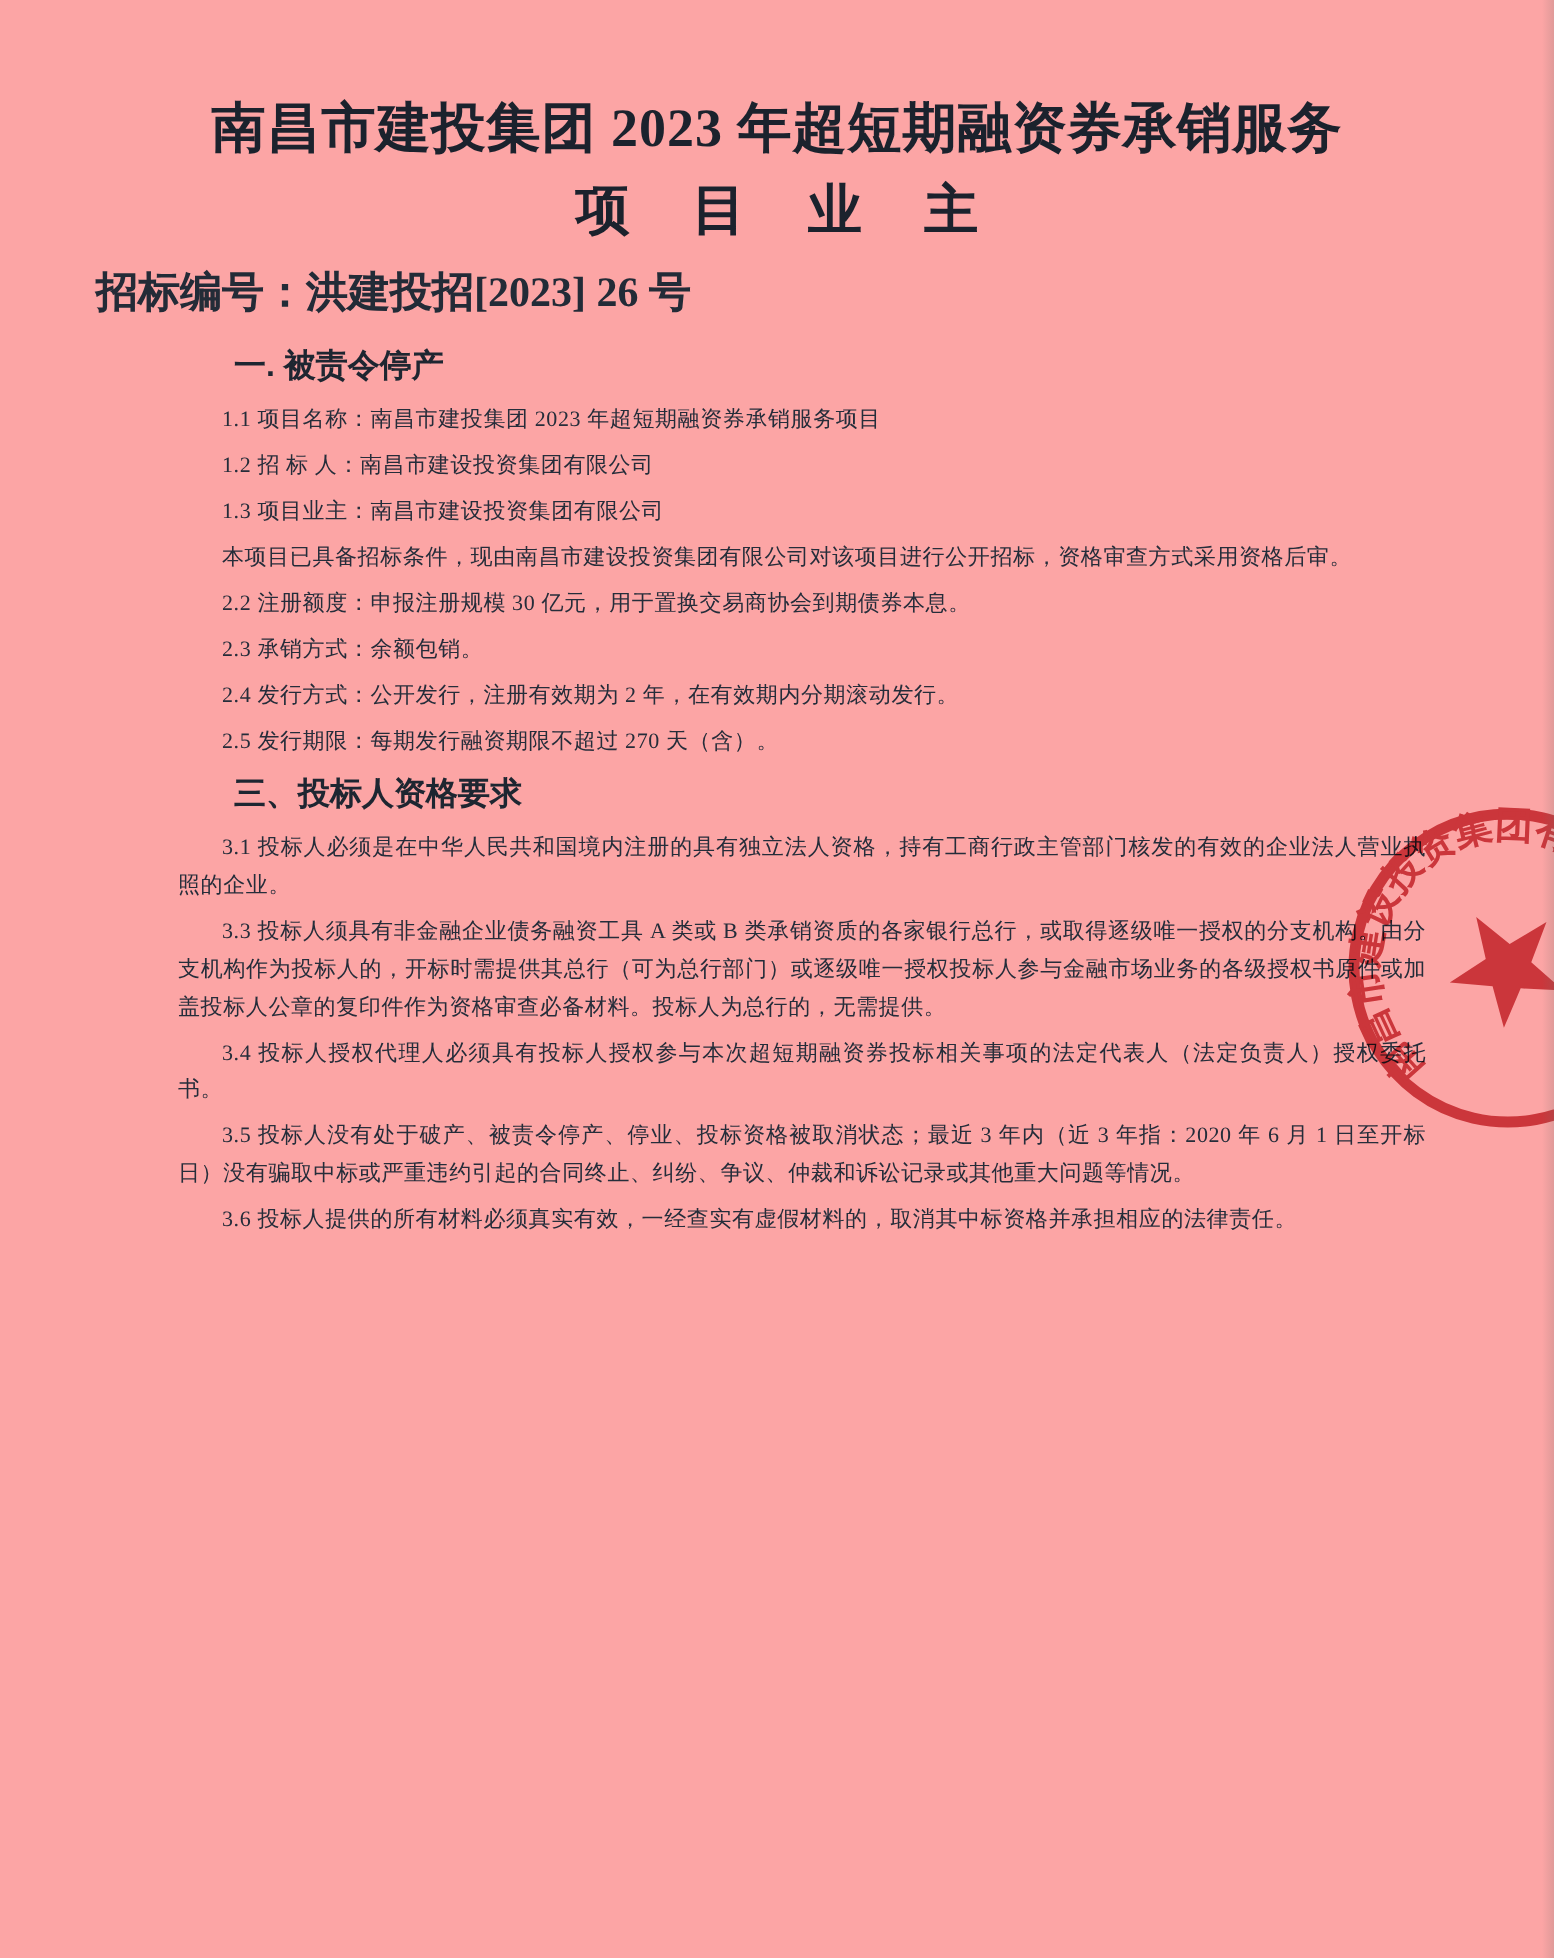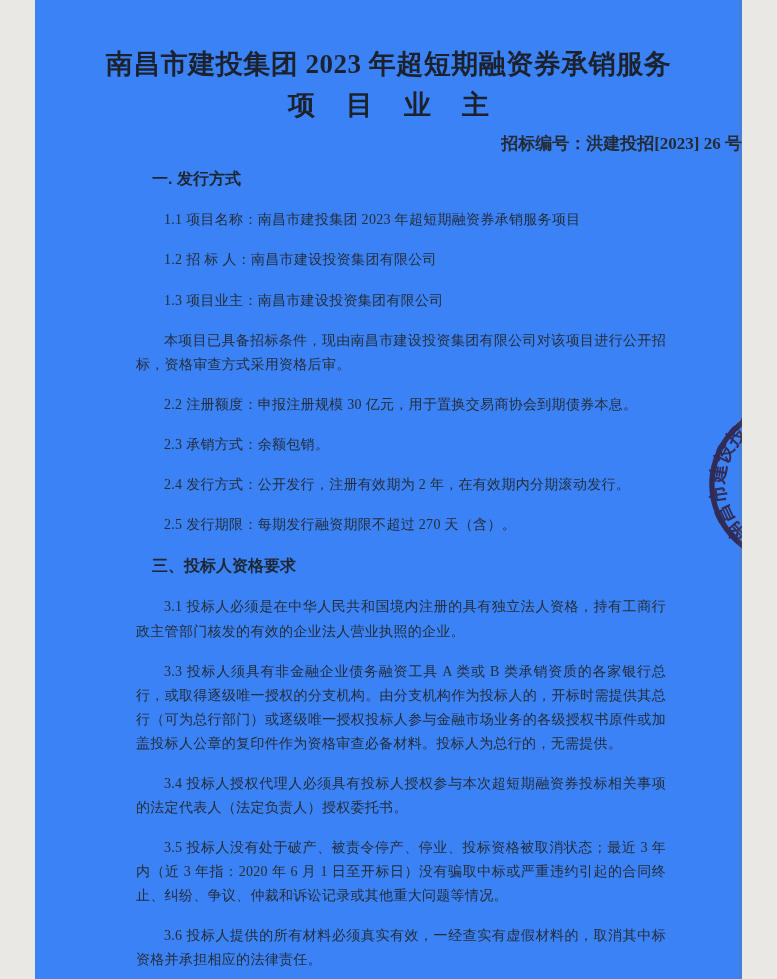--- a/index.html
+++ b/index.html
@@ -1,20 +1,20 @@
 <!DOCTYPE html>
 <html><head>
 <meta charset="utf-8">
 <style>
   html,body{margin:0;padding:0;background:#e9e8e5;}
   .page{
     position:relative;
-    width:707px;height:979px;
+    width:777px;height:979px;
     margin:0 auto;
-    background:#3b82f6;
+    background:#fca5a5;
     overflow:hidden;
     font-family:"Liberation Serif","DejaVu Serif",serif;
     color:#242c39;
   }
   .page::after{
     content:"";position:absolute;top:0;right:0;width:6px;height:100%;
     background:linear-gradient(to right,rgba(0,0,0,0),rgba(110,110,104,.20));
     pointer-events:none;
   }
   .titles{padding-top:44px;}
@@ -23,33 +23,34 @@
     font-size:27px;font-weight:bold;letter-spacing:.5px;
     color:#1b222d;line-height:1.5;
   }
   .title-line2{
     margin:0;text-align:center;
     font-size:27px;font-weight:bold;
     letter-spacing:1.15em;padding-left:1.15em;
     color:#1b222d;line-height:1.5;
   }
   .bid-number{
-    margin-top:7px;text-align:right;
-    font-size:17px;font-weight:600;color:#232b37;
+    margin-top:7px;text-align:left;
+    font-size:21px;font-weight:600;color:#232b37;
     font-family:"Liberation Serif","DejaVu Serif",serif;
+    padding-left:48px;
   }
   .content{padding:8px 60px 0 85px;}
   .sec-heading{
     font-family:"Liberation Sans","DejaVu Sans",sans-serif;
     font-size:16px;font-weight:bold;color:#1e2631;
     text-indent:2em;line-height:1.65;margin:3px 0 1px 0;
   }
   .content p{
-    margin:16px;
-    font-size:14px;line-height:1.72;
+    margin:4px;
+    font-size:11px;line-height:1.72;
     letter-spacing:.3px;
     text-indent:2em;
     text-align:justify;
     color:#252d3a;
   }
   .seal{
     position:absolute;left:669px;top:399px;width:170px;height:170px;
     opacity:.88;pointer-events:none;
     mix-blend-mode:multiply;
   }
@@ -61,21 +62,21 @@
 
   <div class="titles">
     <h1 class="title-line1">南昌市建投集团 2023 年超短期融资券承销服务</h1>
     <h1 class="title-line2">项目业主</h1>
     <div class="bid-number">招标编号：洪建投招[2023] 26 号</div>
   </div>
 
   <div class="content">
 
     <section>
-      <div class="sec-heading">一. 发行方式</div>
+      <div class="sec-heading">一. 被责令停产</div>
       <p>1.1 项目名称：南昌市建投集团 2023 年超短期融资券承销服务项目</p>
       <p>1.2 招 标 人：南昌市建设投资集团有限公司</p>
       <p>1.3 项目业主：南昌市建设投资集团有限公司</p>
       <p>本项目已具备招标条件，现由南昌市建设投资集团有限公司对该项目进行公开招标，资格审查方式采用资格后审。</p>
     </section>
 
     <section>
       <p>2.2 注册额度：申报注册规模 30 亿元，用于置换交易商协会到期债券本息。</p>
       <p>2.3 承销方式：余额包销。</p>
       <p>2.4 发行方式：公开发行，注册有效期为 2 年，在有效期内分期滚动发行。</p>

